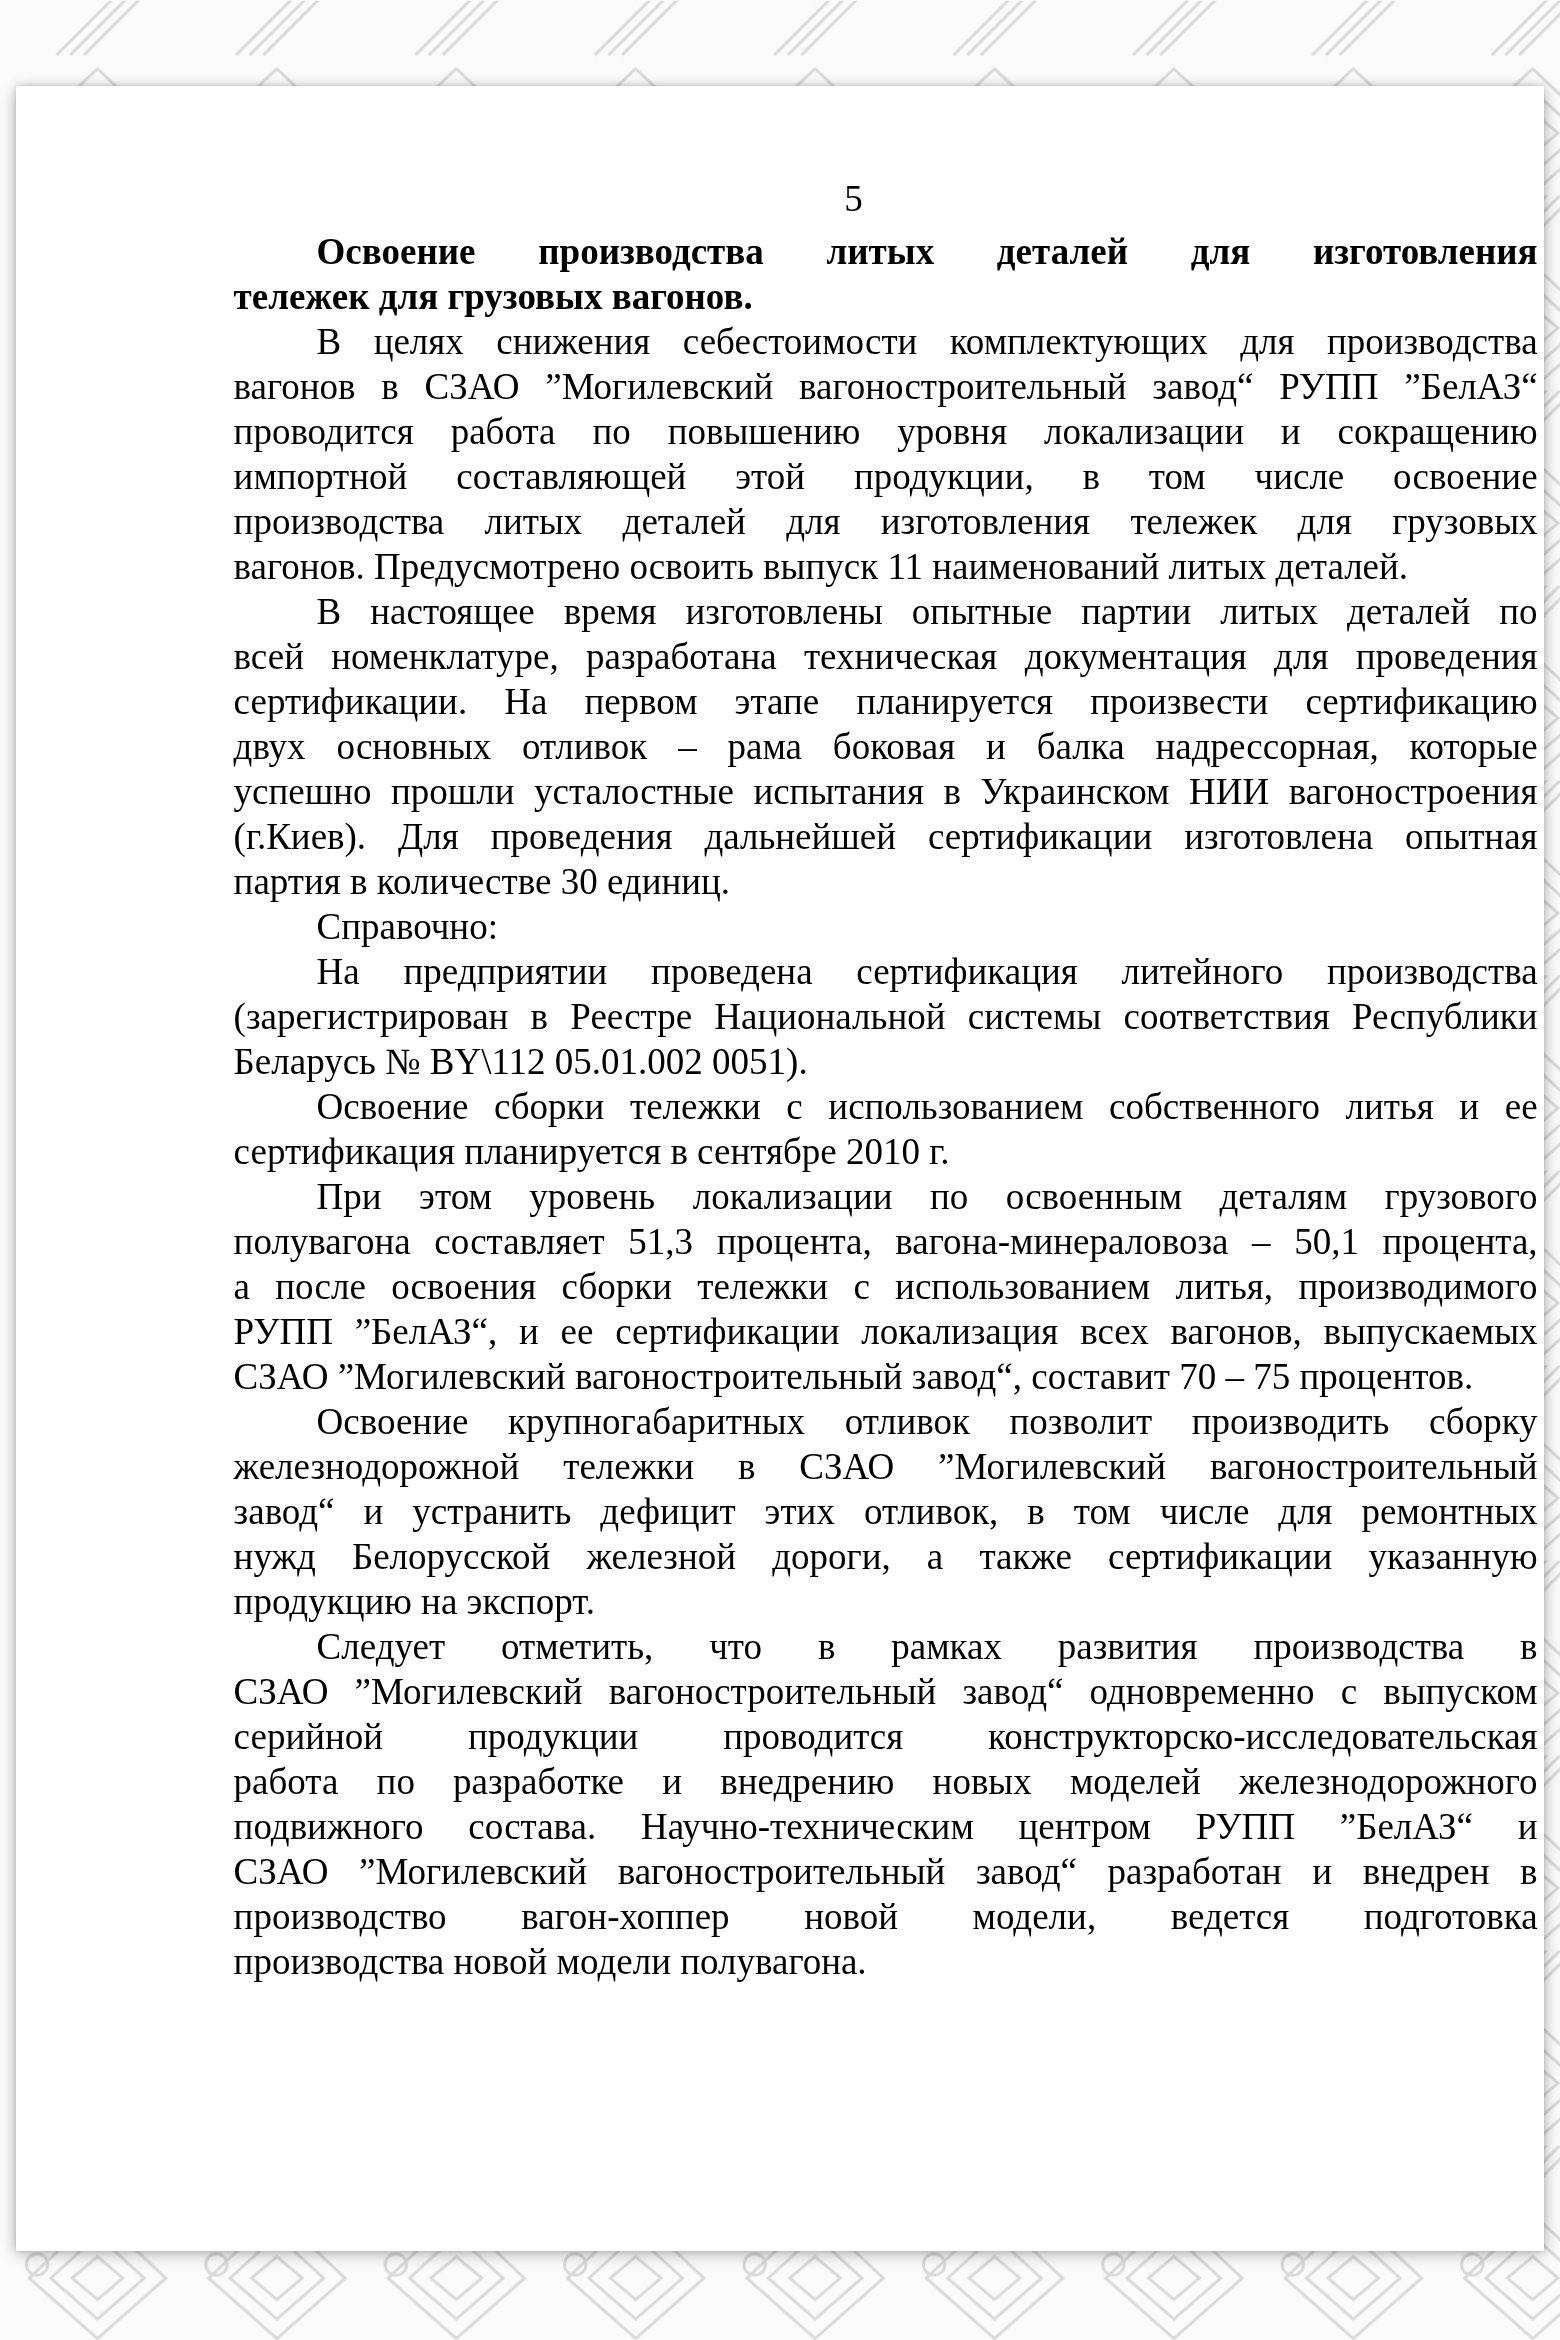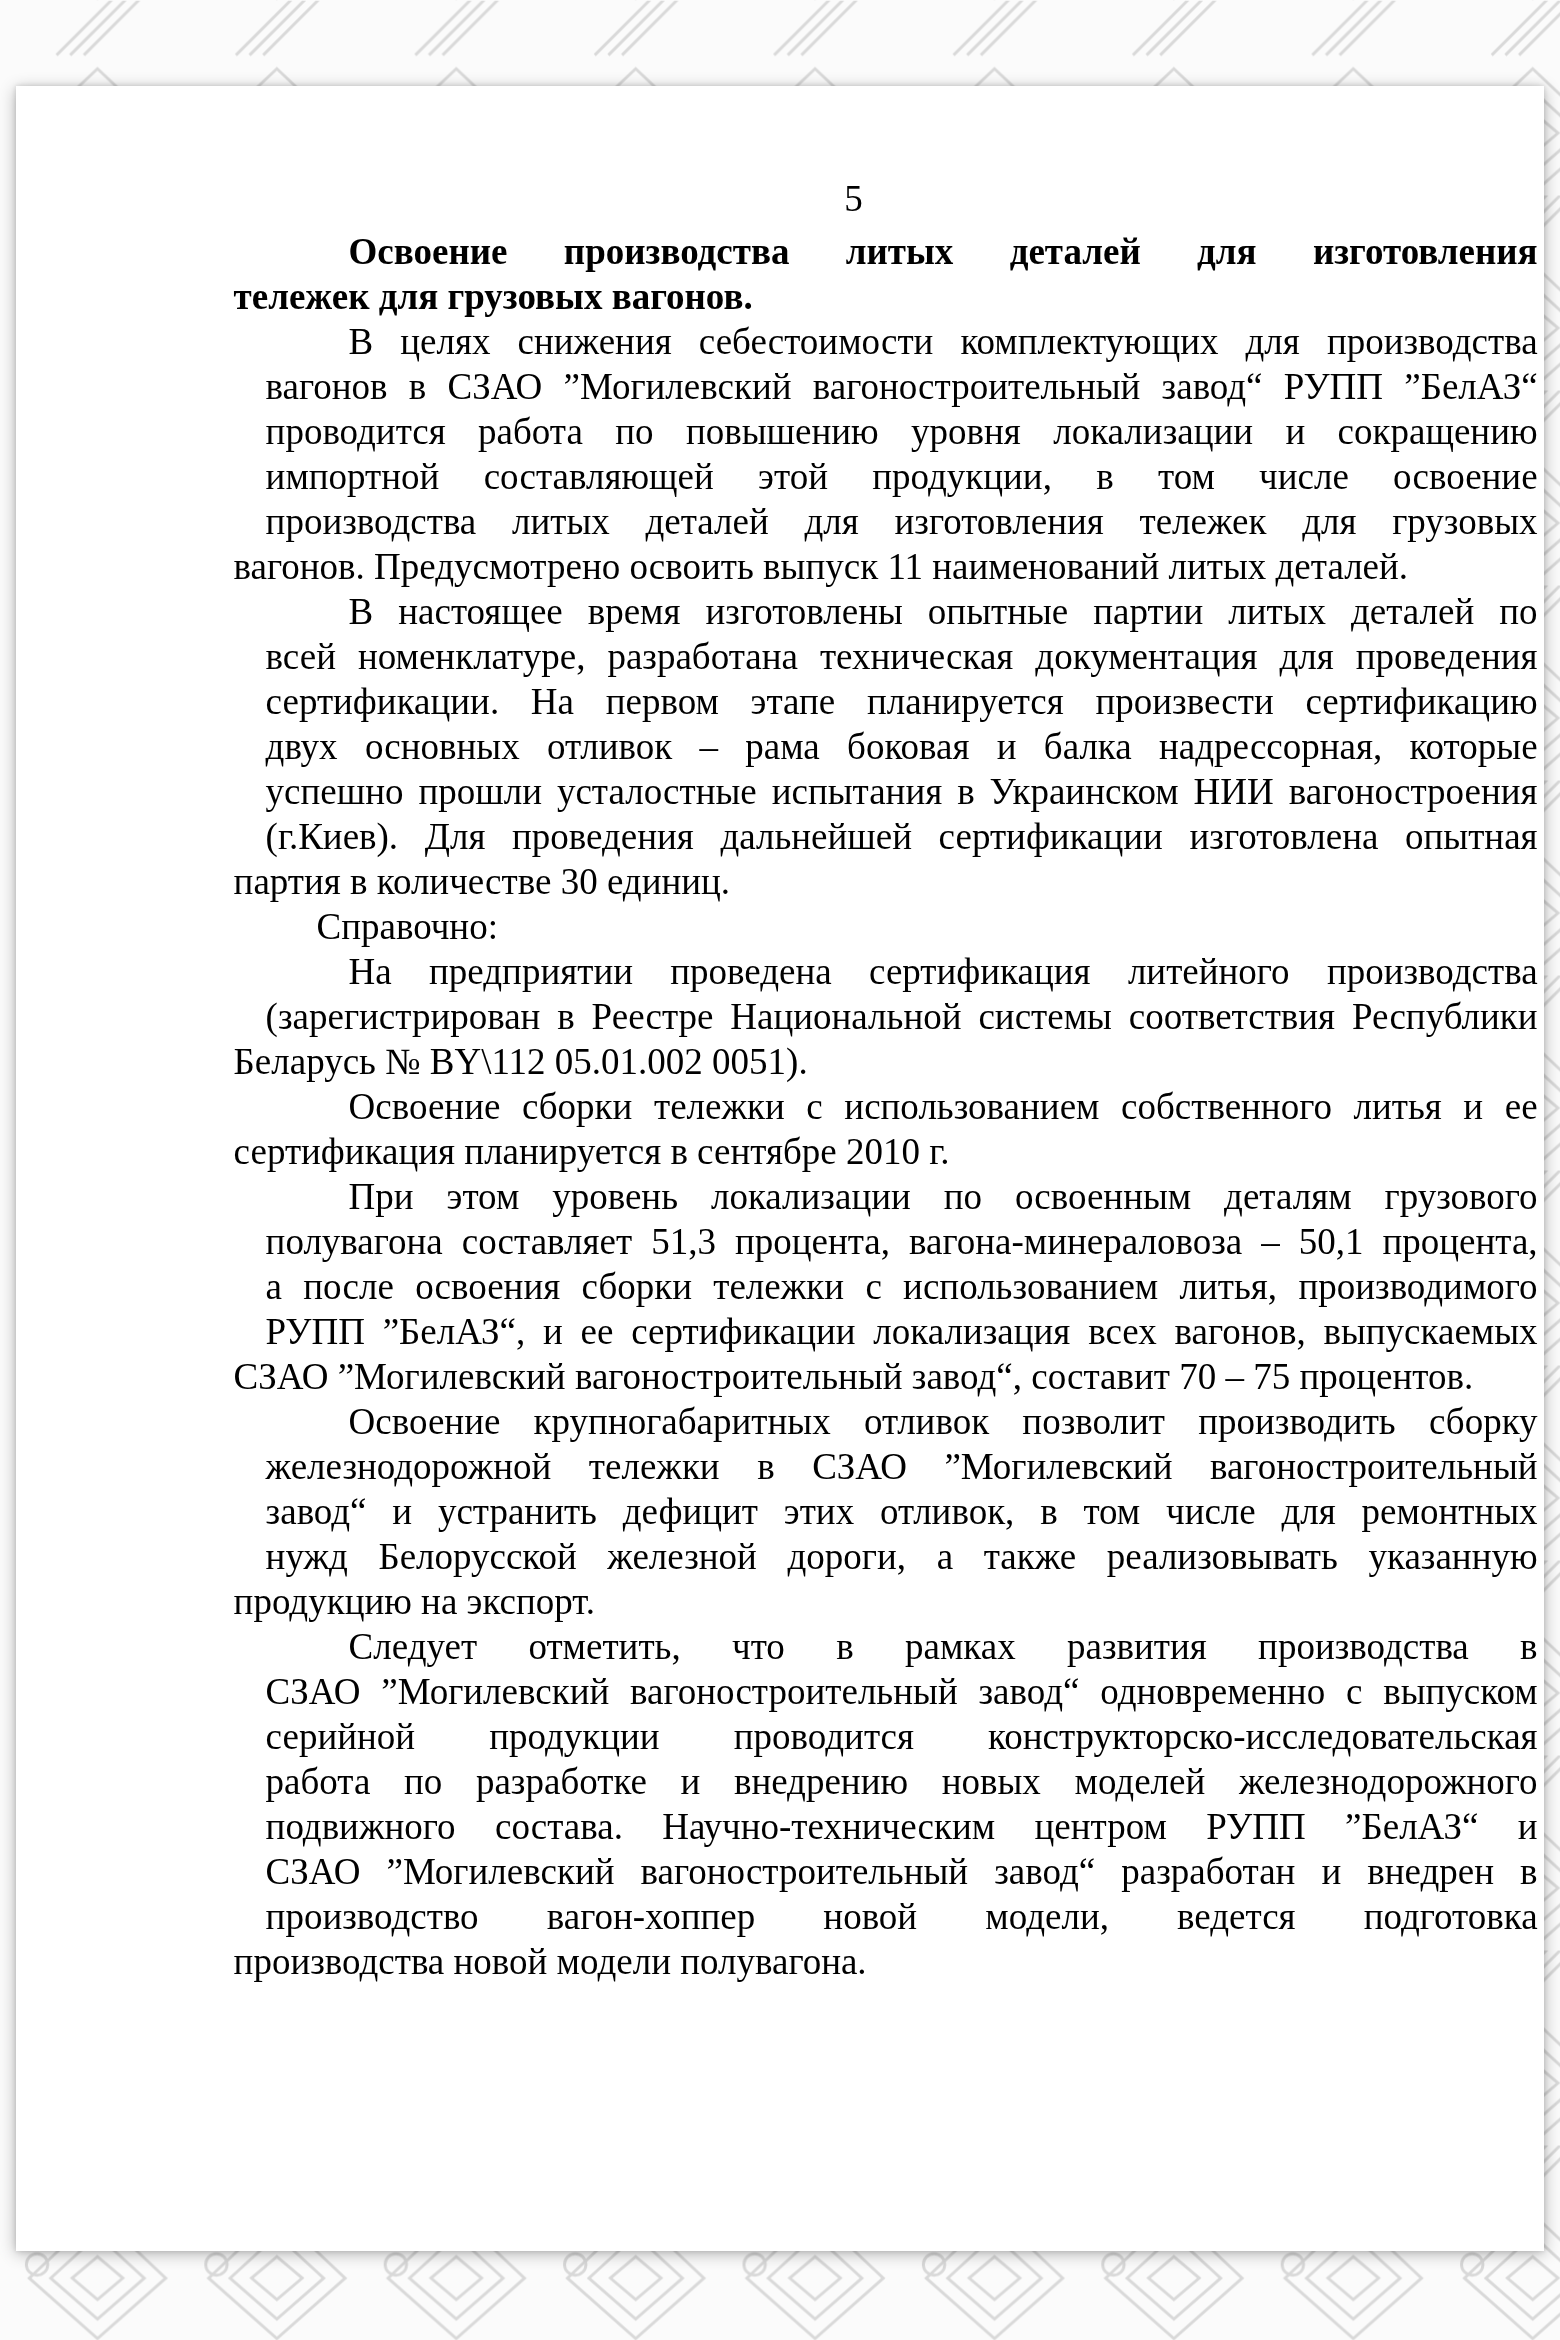--- a/index.html
+++ b/index.html
@@ -25,21 +25,21 @@
     line-height:45px;
   }
   .page-number {
     text-align:center;
     position:relative; left:-32px;
     margin-bottom:7.8px;
   }
   .para.heading { font-weight:bold; }
   .para.italic  { }
   .line { text-align:justify; }
-  .line.j { text-align-last:justify;margin-left:32px; }
+  .line.j { text-align-last:justify; }
   .line.indent { text-indent:83px; }
 </style>
 </head>
 <body>
 
 <div class="backdrop">
   <svg width="1560" height="2341" xmlns="http://www.w3.org/2000/svg" viewBox="0 0 1600 2400">
     <defs>
       <pattern id="orn" width="184" height="200" patternUnits="userSpaceOnUse">
         <g fill="none" stroke="#d9d9d9" stroke-width="3">
@@ -96,21 +96,21 @@
           <div class="line j indent">При этом уровень локализации по освоенным деталям грузового</div>
           <div class="line j">полувагона составляет 51,3 процента, вагона-минераловоза – 50,1 процента,</div>
           <div class="line j">а после освоения сборки тележки с использованием литья, производимого</div>
           <div class="line j">РУПП ”БелАЗ“, и ее сертификации локализация всех вагонов, выпускаемых</div>
           <div class="line">СЗАО ”Могилевский вагоностроительный завод“, составит 70 – 75 процентов.</div>
         </div>
         <div class="para body">
           <div class="line j indent">Освоение крупногабаритных отливок позволит производить сборку</div>
           <div class="line j">железнодорожной тележки в СЗАО ”Могилевский вагоностроительный</div>
           <div class="line j">завод“ и устранить дефицит этих отливок, в том числе для ремонтных</div>
-          <div class="line j">нужд Белорусской железной дороги, а также реализовывать указанную</div>
+          <div class="line j">нужд Белорусской железной дороги, а также сертификации указанную</div>
           <div class="line">продукцию на экспорт.</div>
         </div>
         <div class="para body">
           <div class="line j indent">Следует отметить, что в рамках развития производства в</div>
           <div class="line j">СЗАО ”Могилевский вагоностроительный завод“ одновременно с выпуском</div>
           <div class="line j">серийной продукции проводится конструкторско-исследовательская</div>
           <div class="line j">работа по разработке и внедрению новых моделей железнодорожного</div>
           <div class="line j">подвижного состава. Научно-техническим центром РУПП ”БелАЗ“ и</div>
           <div class="line j">СЗАО ”Могилевский вагоностроительный завод“ разработан и внедрен в</div>
           <div class="line j">производство вагон-хоппер новой модели, ведется подготовка</div>

